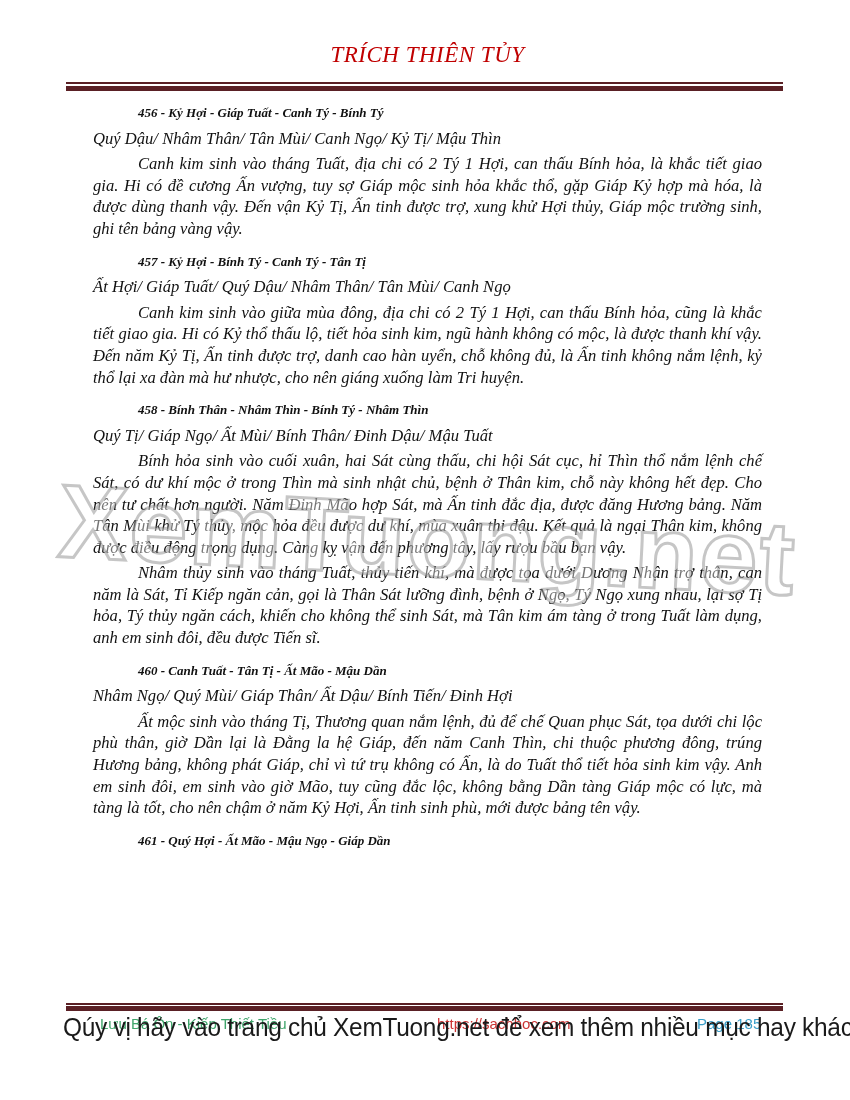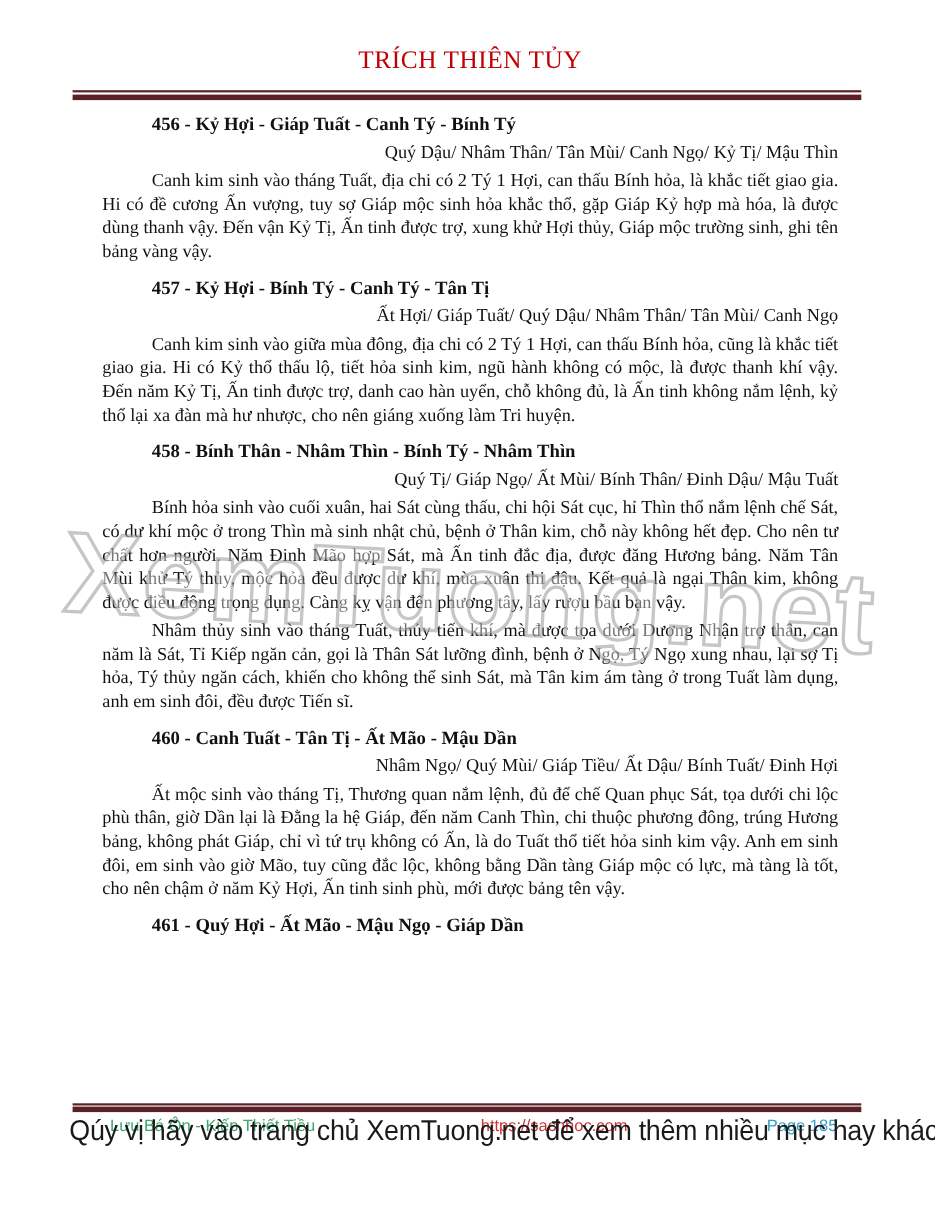--- a/index.html
+++ b/index.html
@@ -8,47 +8,47 @@
     background: #ffffff;
     position: relative;
     overflow: hidden;
     font-family: "Liberation Serif", serif;
     color: #111111;
   }
   .page {
     position: relative;
     padding: 42px 88px 0 93px;
     z-index: 1;
+    font-style: italic;
   }
   .doc-title {
     text-align: center;
     color: #c00000;
     font-size: 23px;
     line-height: 26px;
     letter-spacing: 0.5px;
     margin: 0 0 14px 0;
     font-weight: normal;
   }
   .rule-double {
     margin: 0 -21px 0 -27px;
     border-top: 2px solid #5a2025;
     border-bottom: 5px solid #5a2025;
     height: 2px;
   }
   .case-heading {
     font-weight: bold;
-    font-size: 17px;
+    font-size: 13px;
     line-height: 21.6px;
     margin: 11px 0 0 45px;
   }
   .pillars {
     font-size: 16.6px;
     line-height: 21.6px;
     margin: 4px 0 0 0;
-    text-align: right;
   }
   .case-body {
     font-size: 16.6px;
     line-height: 21.6px;
     margin: 4px 0 0 0;
     text-align: justify;
     text-indent: 45px;
   }
   .watermark {
     position: absolute;
@@ -128,21 +128,21 @@
       <p class="pillars">Quý Tị/ Giáp Ngọ/ Ất Mùi/ Bính Thân/ Đinh Dậu/ Mậu Tuất</p>
       <p class="case-body">Bính hỏa sinh vào cuối xuân, hai Sát cùng thấu, chi hội Sát cục, hỉ Thìn thổ nắm lệnh chế Sát, có dư khí mộc ở trong Thìn mà sinh nhật chủ, bệnh ở Thân kim, chỗ này không hết đẹp. Cho nên tư chất hơn người. Năm Đinh Mão hợp Sát, mà Ấn tinh đắc địa, được đăng Hương bảng. Năm Tân Mùi khử Tý thủy, mộc hỏa đều được dư khí, mùa xuân thi đậu. Kết quả là ngại Thân kim, không được điều động trọng dụng. Càng kỵ vận đến phương tây, lấy rượu bầu bạn vậy.</p>
     </section>
 
     <section>
       <p class="case-body">Nhâm thủy sinh vào tháng Tuất, thủy tiến khí, mà được tọa dưới Dương Nhận trợ thân, can năm là Sát, Tỉ Kiếp ngăn cản, gọi là Thân Sát lưỡng đình, bệnh ở Ngọ, Tý Ngọ xung nhau, lại sợ Tị hỏa, Tý thủy ngăn cách, khiến cho không thể sinh Sát, mà Tân kim ám tàng ở trong Tuất làm dụng, anh em sinh đôi, đều được Tiến sĩ.</p>
     </section>
 
     <section>
       <p class="case-heading">460 - Canh Tuất - Tân Tị - Ất Mão - Mậu Dần</p>
-      <p class="pillars">Nhâm Ngọ/ Quý Mùi/ Giáp Tiều/ Ất Dậu/ Bính Tuất/ Đinh Hợi</p>
+      <p class="pillars">Nhâm Ngọ/ Quý Mùi/ Giáp Thân/ Ất Dậu/ Bính Tiến/ Đinh Hợi</p>
       <p class="case-body">Ất mộc sinh vào tháng Tị, Thương quan nắm lệnh, đủ để chế Quan phục Sát, tọa dưới chi lộc phù thân, giờ Dần lại là Đằng la hệ Giáp, đến năm Canh Thìn, chi thuộc phương đông, trúng Hương bảng, không phát Giáp, chỉ vì tứ trụ không có Ấn, là do Tuất thổ tiết hỏa sinh kim vậy. Anh em sinh đôi, em sinh vào giờ Mão, tuy cũng đắc lộc, không bằng Dần tàng Giáp mộc có lực, mà tàng là tốt, cho nên chậm ở năm Kỷ Hợi, Ấn tinh sinh phù, mới được bảng tên vậy.</p>
     </section>
 
     <section>
       <p class="case-heading">461 - Quý Hợi - Ất Mão - Mậu Ngọ - Giáp Dần</p>
     </section>
 
   </main>
 </div>
 

